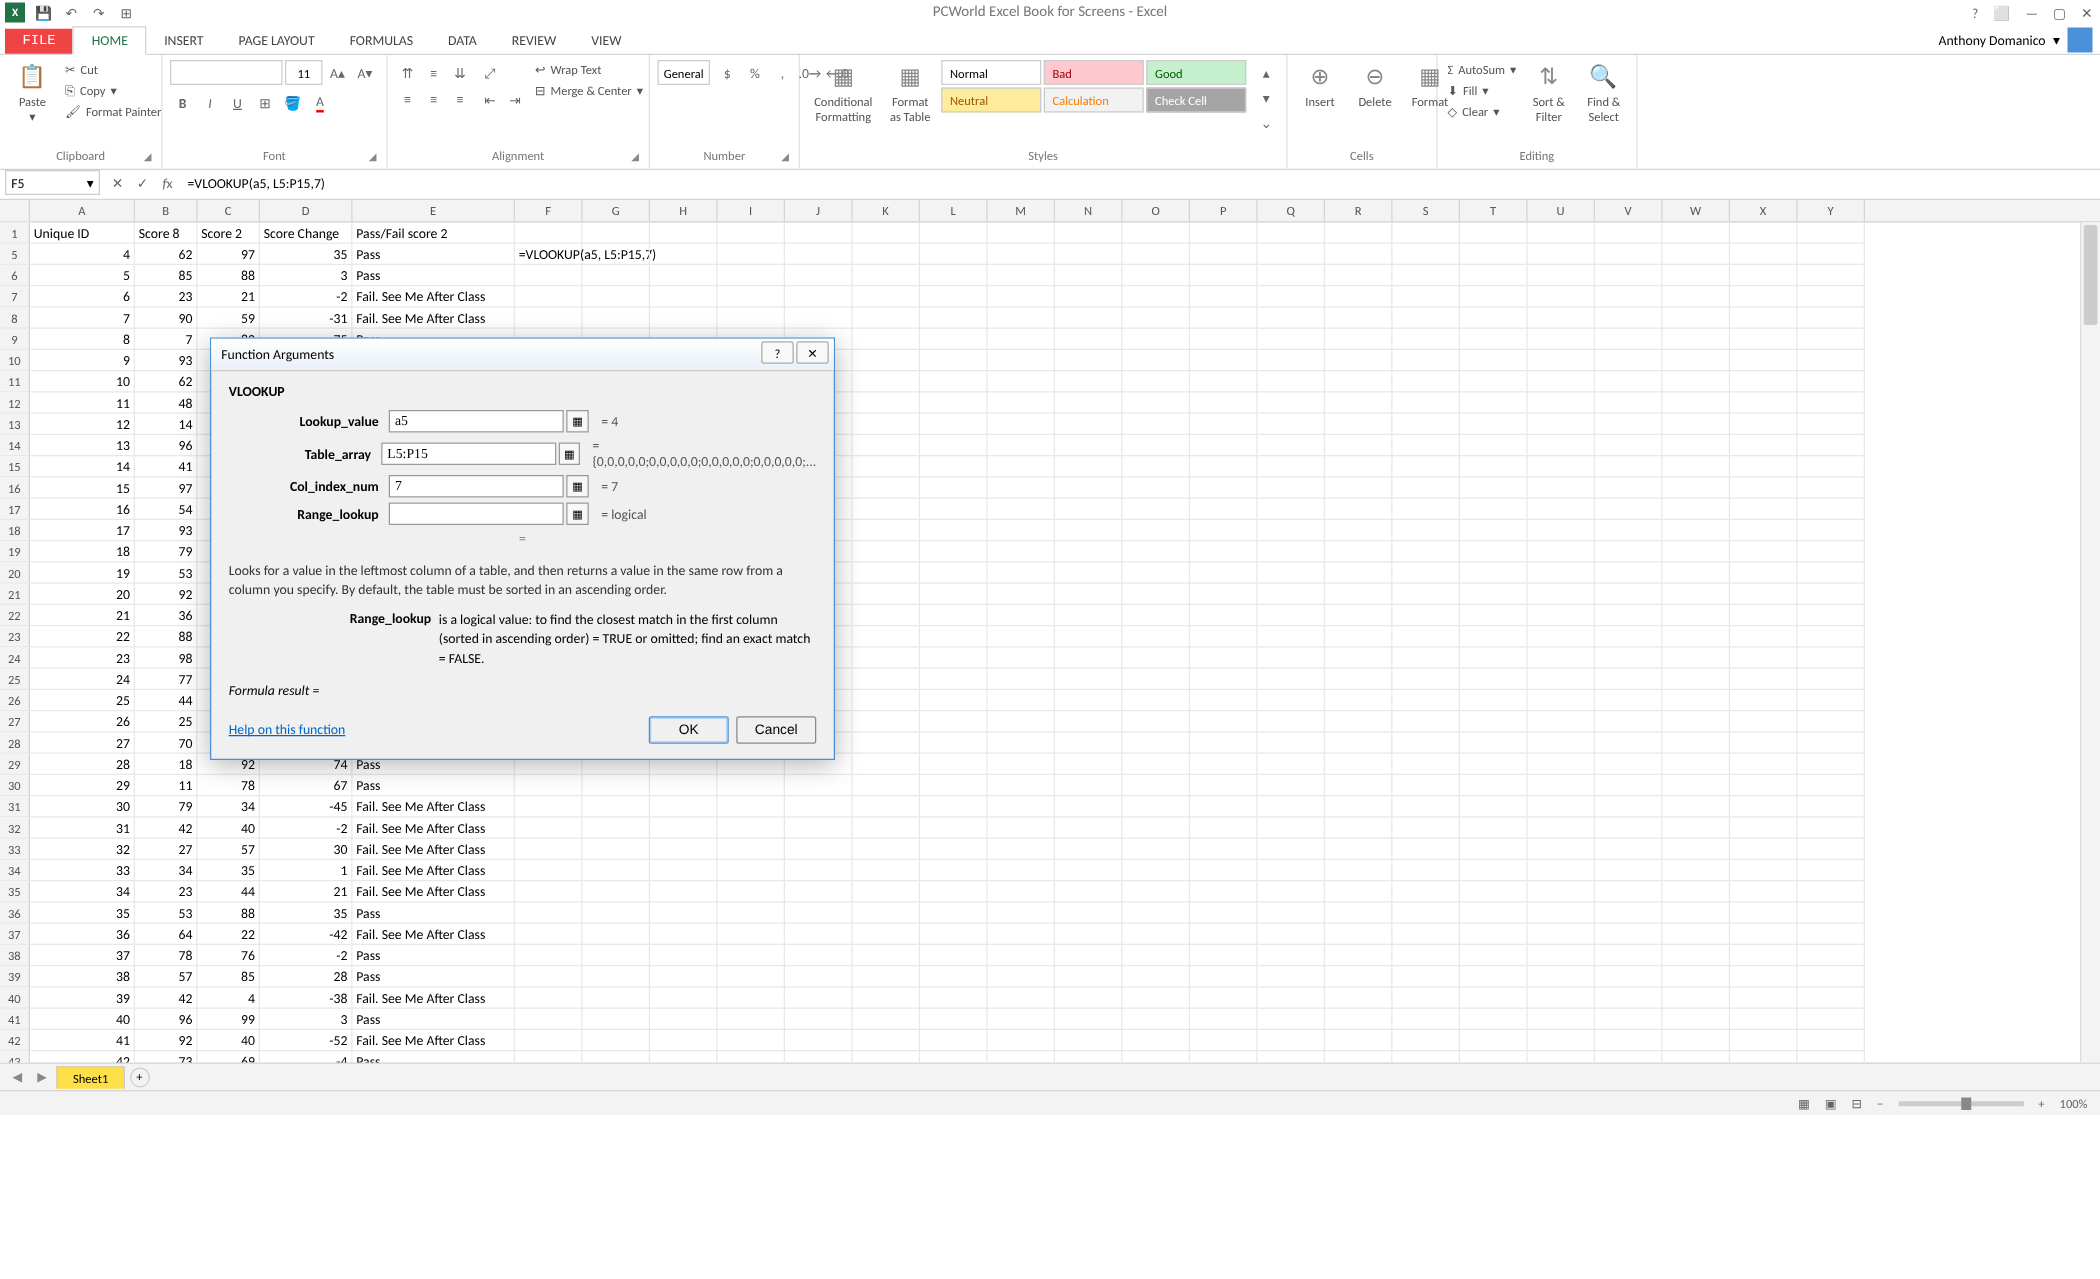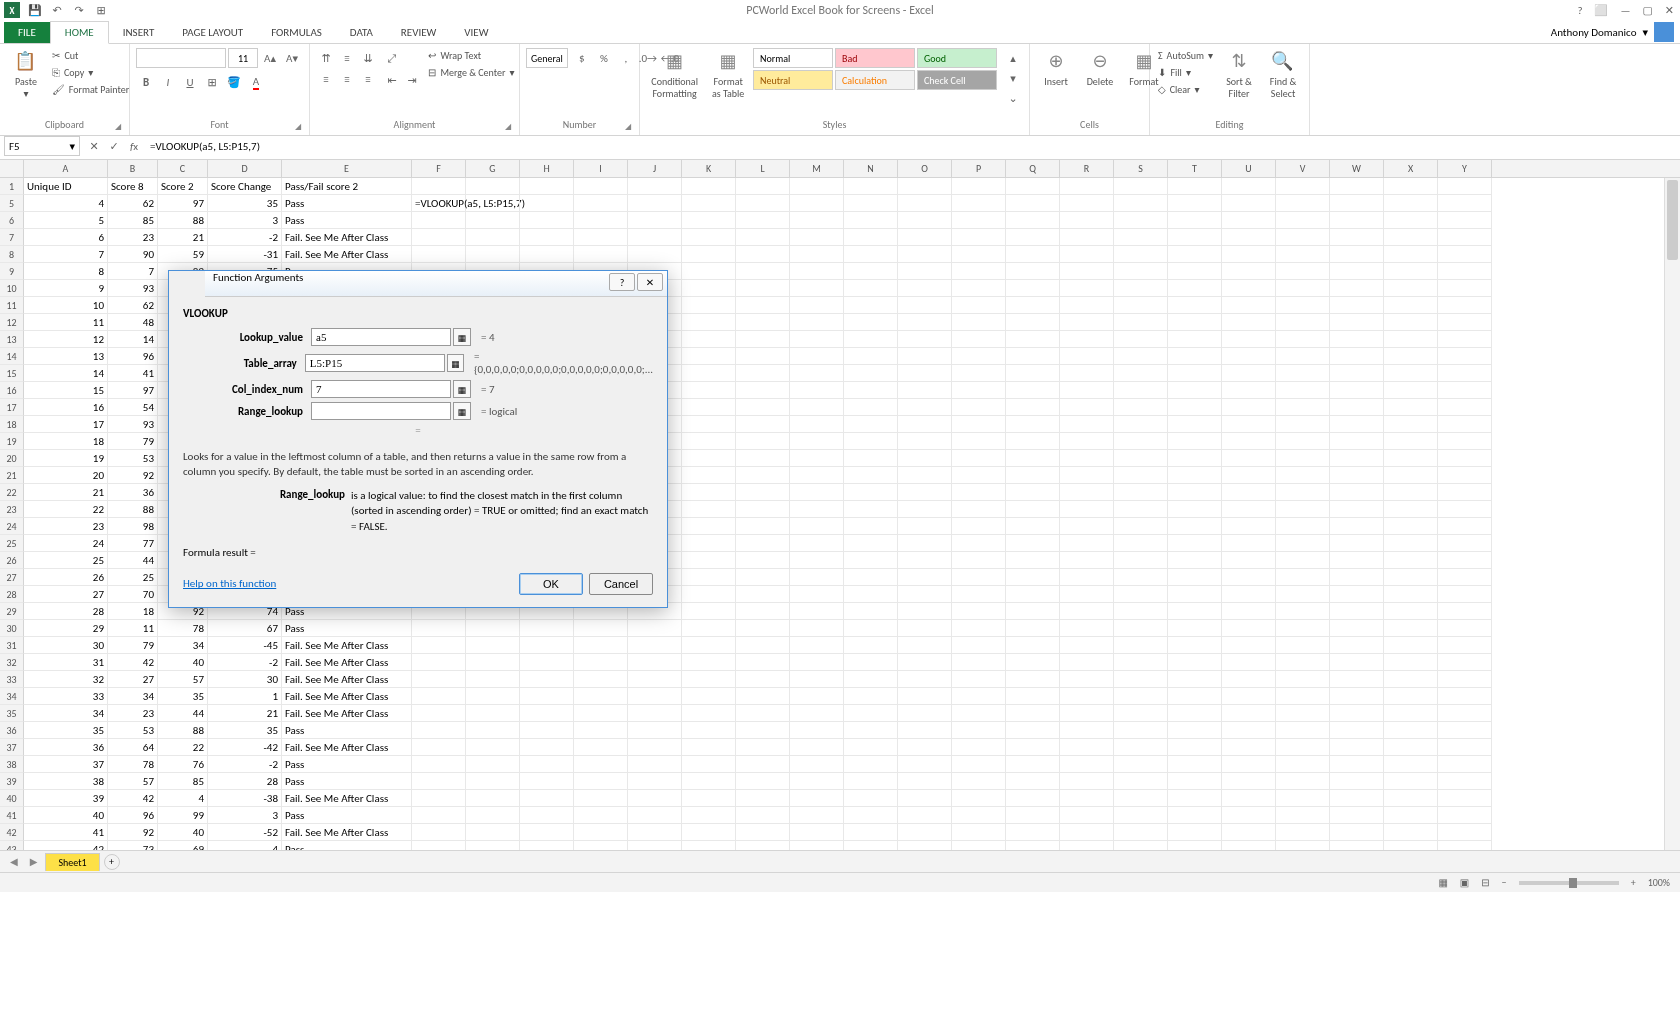--- a/index.html
+++ b/index.html
@@ -7,21 +7,21 @@
 .titlebar { height: 20px; background: #fff; display: flex; align-items: center; position: relative; }
 .qat { display: flex; align-items: center; gap: 8px; padding-left: 4px; }
 .qat-icon { width: 14px; height: 14px; display: inline-flex; align-items: center; justify-content: center; color: #666; }
 .excel-icon { width: 16px; height: 16px; background: #217346; color: white; font-size: 9px; font-weight: bold; display: flex; align-items: center; justify-content: center; }
 .title-center { position: absolute; left: 50%; transform: translateX(-50%); color: #777; font-size: 12px; }
 .title-right { position: absolute; right: 6px; display: flex; gap: 12px; align-items: center; color: #666; }
 .user-info { position: absolute; right: 6px; top: 22px; display: flex; align-items: center; gap: 6px; font-size: 11px; }
 .user-avatar { width: 20px; height: 20px; background: #4a90d9; }
 .ribbontabs { height: 24px; display: flex; align-items: end; border-bottom: 1px solid #d4d4d4; padding-left: 4px; }
 .tab { padding: 4px 14px; font-size: 11px; color: #444; cursor: pointer; }
-.tab.file { background: #15803d; color: white; }
+.tab.file { background: #ef4444; color: white; font-family: Liberation Mono, monospace; }
 .tab.active { border: 1px solid #d4d4d4; border-bottom: 1px solid #fff; margin-bottom: -1px; background: #fff; color: #217346; }
 .ribbon { height: 92px; background: #fff; border-bottom: 1px solid #d4d4d4; display: flex; }
 .ribbon-group { border-right: 1px solid #e1e1e1; padding: 4px 6px; display: flex; flex-direction: column; justify-content: space-between; position: relative; }
 .group-label { text-align: center; font-size: 10px; color: #777; padding-top: 2px; }
 .group-body { flex: 1; display: flex; align-items: flex-start; gap: 4px; }
 .big-btn { display: flex; flex-direction: column; align-items: center; justify-content: center; padding: 2px 4px; color: #555; font-size: 10px; text-align: center; line-height: 1.2; min-width: 40px; }
 .big-btn .ico { width: 24px; height: 24px; margin-bottom: 2px; display: flex; align-items: center; justify-content: center; font-size: 18px; color: #888; }
 .small-stack { display: flex; flex-direction: column; gap: 2px; font-size: 10px; color: #555; }
 .small-btn { display: flex; align-items: center; gap: 4px; padding: 1px 2px; white-space: nowrap; }
 .font-row { display: flex; gap: 2px; align-items: center; }
@@ -48,35 +48,35 @@
 .colheaders { display: flex; height: 18px; background: #f3f3f3; border-bottom: 1px solid #d4d4d4; }
 .corner { width: 24px; border-right: 1px solid #d4d4d4; background: #f3f3f3; }
 .colhdr { border-right: 1px solid #d4d4d4; text-align: center; font-size: 10px; color: #555; display: flex; align-items: center; justify-content: center; }
 .rows { }
 .gridrow { display: flex; height: 17px; }
 .rowhdr { width: 24px; background: #f3f3f3; border-right: 1px solid #d4d4d4; border-bottom: 1px solid #e8e8e8; text-align: center; font-size: 10px; color: #555; display: flex; align-items: center; justify-content: center; }
 .cell { border-right: 1px solid #e8e8e8; border-bottom: 1px solid #e8e8e8; font-size: 11px; padding: 0 3px; display: flex; align-items: center; overflow: hidden; white-space: nowrap; }
 .cell.r { justify-content: flex-end; }
 
 .dialog { position: absolute; left: 168px; top: 270px; width: 500px; background: #f0f0f0; border: 1px solid #4a90d9; box-shadow: 0 4px 20px rgba(0,0,0,0.3); z-index: 100; }
-.dlg-title { height: 26px; background: linear-gradient(#fff,#e8f0f8); border-bottom: 1px solid #ccc; display: flex; padding: 0 8px; font-size: 11px; position: relative; margin-left: 36px; }
+.dlg-title { height: 26px; background: linear-gradient(#fff,#e8f0f8); border-bottom: 1px solid #ccc; display: flex; align-items: center; padding: 0 8px; font-size: 11px; position: relative; }
 .dlg-title-btns { position: absolute; right: 4px; top: 2px; display: flex; gap: 2px; }
 .dlg-title-btn { width: 26px; height: 18px; border: 1px solid #aaa; background: #f8f8f8; font-size: 10px; display: flex; align-items: center; justify-content: center; border-radius: 2px; }
 .dlg-body { padding: 10px 14px; font-size: 11px; }
 .dlg-fn-name { font-weight: bold; margin-bottom: 8px; }
 .arg-row { display: flex; align-items: center; margin-bottom: 4px; }
 .arg-label { width: 128px; text-align: right; font-weight: bold; padding-right: 8px; }
 .arg-input { width: 140px; height: 18px; border: 1px solid #999; background: #fff; padding: 0 4px; font-size: 11px; font-family: Liberation Serif, serif; }
 .arg-ref-btn { width: 18px; height: 18px; border: 1px solid #999; background: #f8f8f8; margin-left: 2px; display: flex; align-items: center; justify-content: center; font-size: 9px; }
 .arg-result { margin-left: 10px; color: #555; }
 .dlg-desc { margin: 12px 0 8px; color: #333; line-height: 1.4; }
 .dlg-arg-desc { display: flex; margin-bottom: 12px; }
 .dlg-arg-desc-label { width: 168px; text-align: right; font-weight: bold; padding-right: 6px; }
 .dlg-arg-desc-text { flex: 1; line-height: 1.4; }
-.dlg-formula-result { margin-bottom: 8px; }
+.dlg-formula-result { margin-bottom: 8px; font-style: italic; }
 .dlg-footer { display: flex; justify-content: space-between; align-items: center; padding: 6px 0 2px; }
 .dlg-help { color: #0066cc; text-decoration: underline; cursor: pointer; }
 .dlg-buttons { display: flex; gap: 6px; }
 .dlg-btn { width: 64px; height: 22px; border: 1px solid #888; background: #f0f0f0; font-size: 11px; border-radius: 2px; }
 .dlg-btn.primary { border: 1px solid #4a90d9; box-shadow: 0 0 0 1px #a8cef0 inset; }
 
 .sheettabs { height: 22px; border-top: 1px solid #d4d4d4; background: #f3f3f3; display: flex; align-items: center; padding: 0 6px; gap: 4px; font-size: 10px; }
 .sheettab { padding: 2px 12px; background: #fde047; border: 1px solid #ccc; border-bottom: none; }
 .nav-arrow { color: #888; padding: 0 4px; }
 .add-sheet { width: 16px; height: 16px; border: 1px solid #ccc; border-radius: 50%; display: flex; align-items: center; justify-content: center; }

